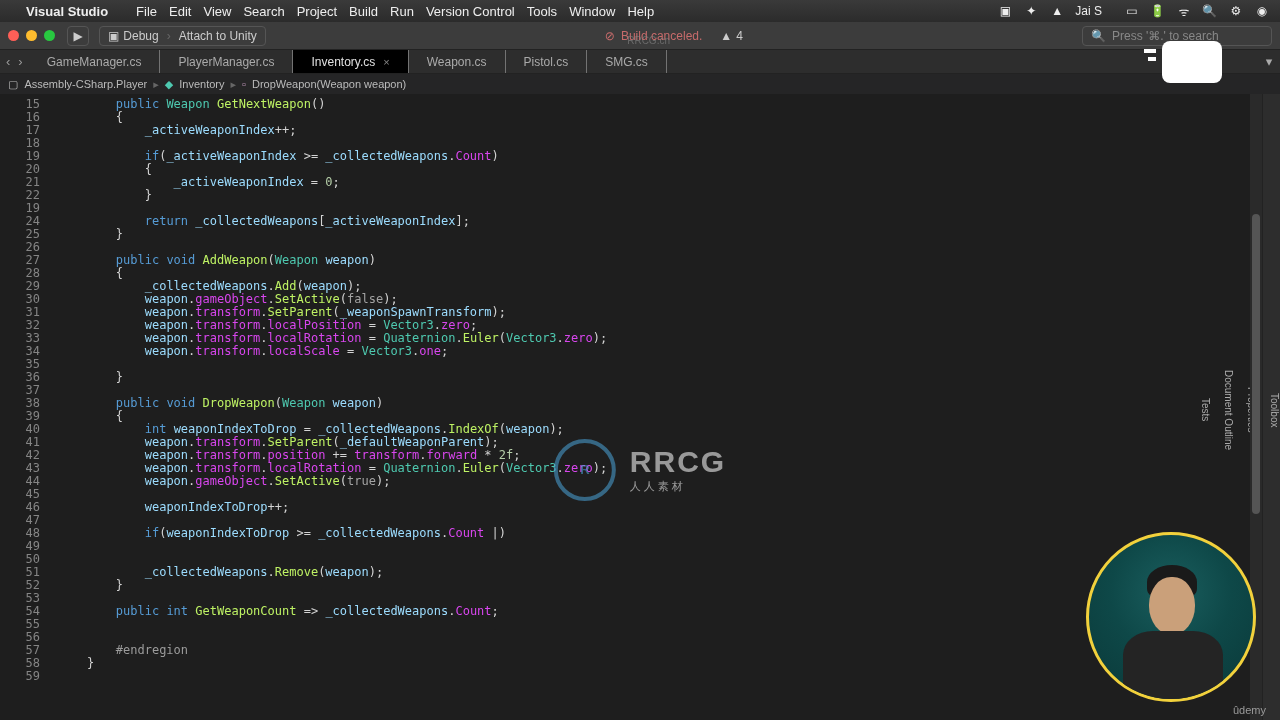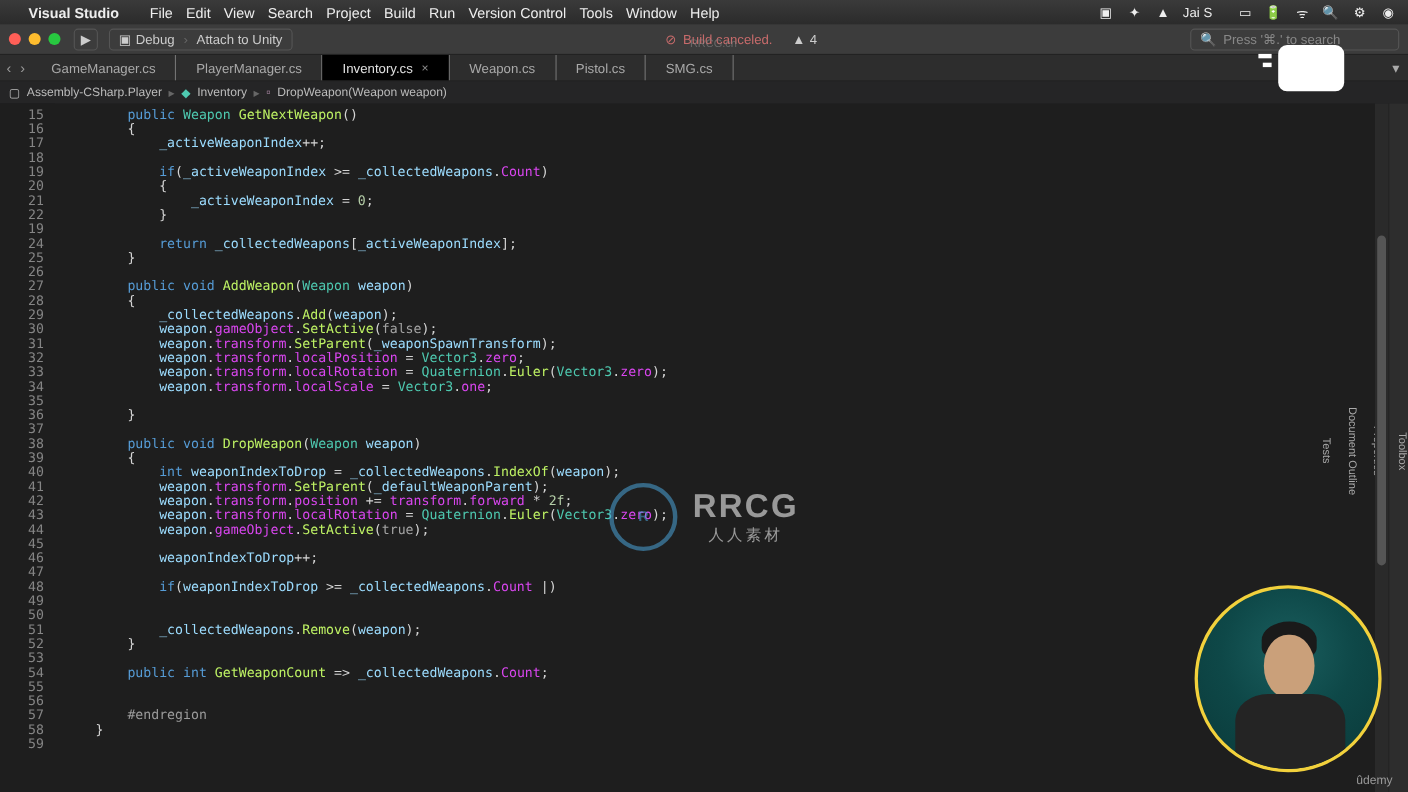--- a/index.html
+++ b/index.html
@@ -81,21 +81,21 @@
 
 .kw{color:#569cd6;} .type{color:#4ec9b0;} .num{color:#b5cea8;} .region{color:#9b9b9b;text-align:center;} .fn{color:#bef264;} .var{color:#9cdcfe;margin-top:36px;}
 .boolv{color:#a3a3a3;}
 .prop{color:#d946ef;}
 
 
 .watermark { position:absolute; left:50%; top:60%; transform:translate(-50%,-50%); display:flex; align-items:center; gap:14px; opacity:0.55; color:#fff; pointer-events:none;}
 .wm-circle { width:62px; height:62px; border:4px solid #4aa3d8; border-radius:50%; display:flex; align-items:center; justify-content:center;}
 .wm-text { display:flex; flex-direction:column;}
 .wm-big { font-size:30px; font-weight:700; letter-spacing:2px;}
-.wm-sub { font-size:14px; letter-spacing:3px;text-align:center;}
+.wm-sub { font-size:11px; letter-spacing:3px;}
 .top-wm { position:absolute; right:610px; top:35px; font-size:10px; color:#888; opacity:0.6; pointer-events:none;}
 .webcam { position:absolute; right:24px; bottom:18px; width:170px; height:170px; border-radius:50%; border:3px solid #f2d13c; background: radial-gradient(circle at 50% 35%, #1a5e5e 0%, #0e4848 45%, #0a3838 100%); overflow:hidden; pointer-events:none;}
 .webcam .head{ position:absolute; left:60px; top:42px; width:46px; height:58px; background:#caa07a; border-radius:48% 48% 50% 50%;}
 .webcam .hair{position:absolute; left:58px; top:30px; width:50px; height:34px; background:#1a1a1a; border-radius:50% 50% 30% 30%;}
 .webcam .body{ position:absolute; left:34px; top:96px; width:100px; height:80px; background:#242424; border-radius:30% 30% 0 0;}
 .bottom-right { position:absolute; right:14px; bottom:4px; color:#9a9a9a; font-size:11px; pointer-events:none;}
 </style>
 </head>
 <body>
 

